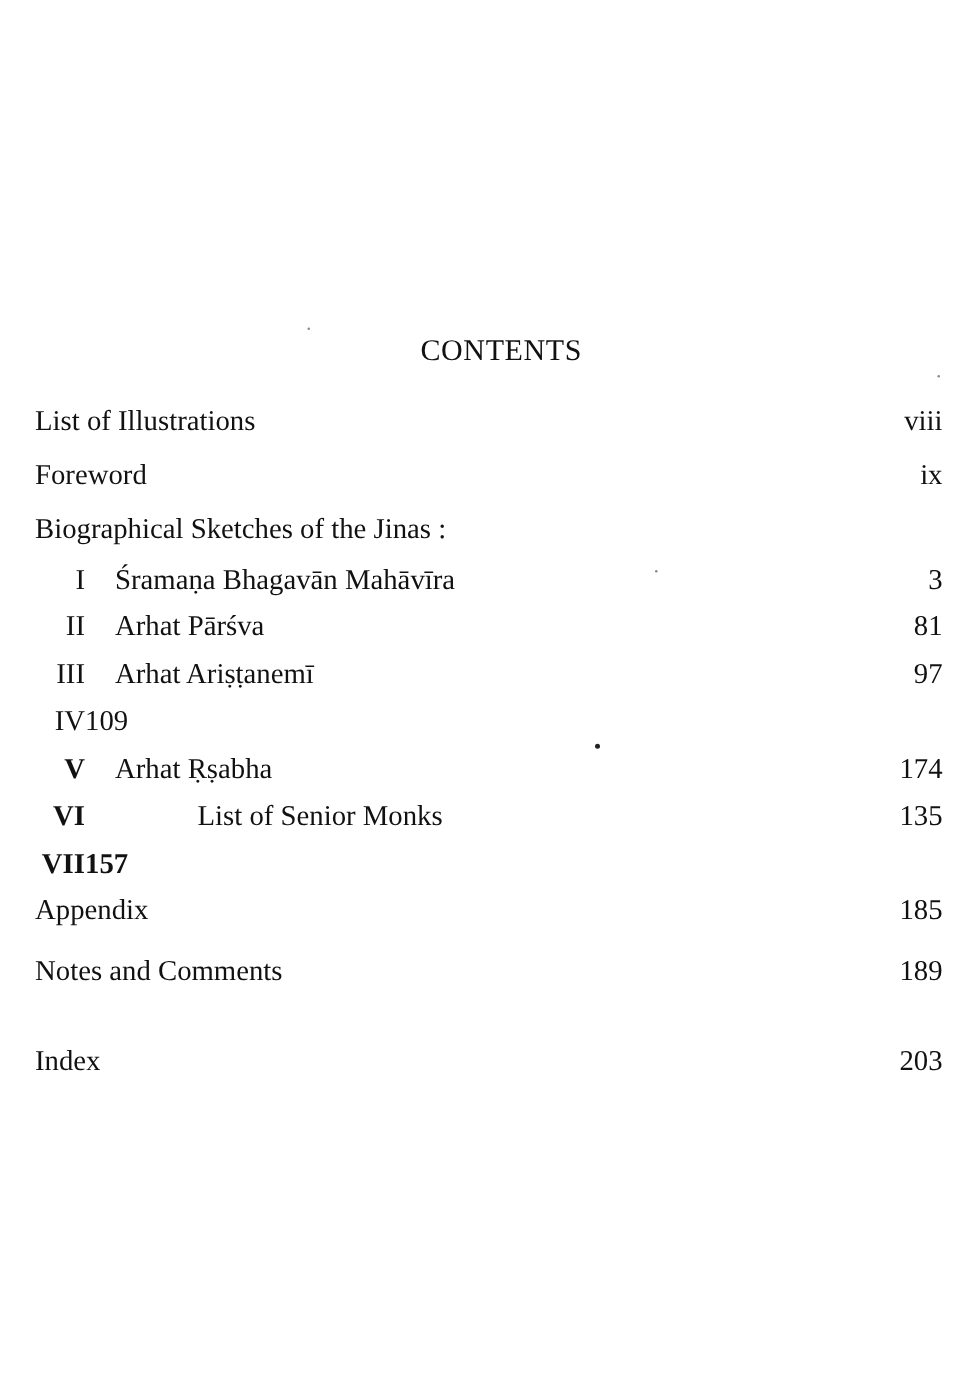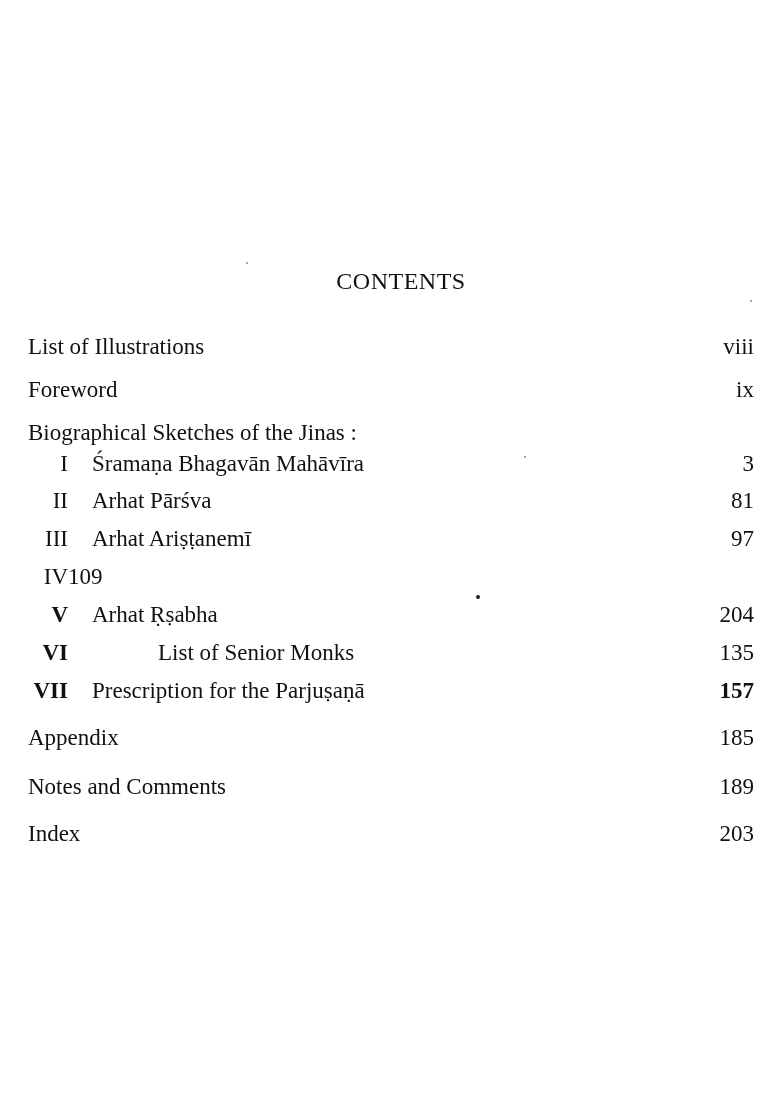--- a/index.html
+++ b/index.html
@@ -26,21 +26,20 @@
     }
     .entry {
       position: absolute;
       left: 28px;
       width: 726px;
       height: 30px;
       font-size: 23px;
       line-height: 30px;
       display: flex;
       align-items: baseline;
-      margin-top: 10px;
     }
     .entry .title { flex: 1; white-space: nowrap; }
     .entry .page { text-align: right; white-space: nowrap; }
     .sub {
       position: absolute;
       left: 28px;
       width: 726px;
       height: 30px;
       font-size: 23px;
       line-height: 30px;
@@ -97,42 +96,41 @@
     <span class="title">Arhat Ariṣṭanemī</span>
     <span class="page">97</span>
   </div>
   <div class="sub" style="top:562px;">
     <span class="num">IV</span>
     <span class="page">109</span>
   </div>
   <div class="sub bold" style="top:600px;">
     <span class="num">V</span>
     <span class="title" style="font-weight:normal;">Arhat Ṛṣabha</span>
-    <span class="page" style="font-weight:normal;">204</span>
+    <span class="page" style="font-weight:normal;">174</span>
   </div>
   <div class="sub bold" style="top:638px;gap:48px;">
     <span class="num">VI</span>
     <span class="title" style="font-weight:normal;margin-left:42px;">List of Senior Monks</span>
     <span class="page" style="font-weight:normal;">135</span>
   </div>
   <div class="sub bold" style="top:676px;">
     <span class="num">VII</span>
-    <span class="title" style="font-weight:normal;">Prescription for the Parjuṣaṇā</span>
     <span class="page" style="font-weight:bold;">157</span>
   </div>
 
   <div class="entry" style="top:713px;">
     <span class="title">Appendix</span>
     <span class="page">185</span>
   </div>
   <div class="entry" style="top:762px;">
     <span class="title">Notes and Comments</span>
     <span class="page">189</span>
   </div>
-  <div class="entry" style="top:809px;">
+  <div class="entry" style="top:834px;">
     <span class="title">Index</span>
     <span class="page">203</span>
   </div>
 
   <span class="speck" style="left:476px; top:595px; width:4px; height:4px; background:#222;"></span>
   <span class="speck" style="left:524px; top:456px;"></span>
   <span class="speck" style="left:750px; top:300px;"></span>
   <span class="speck" style="left:246px; top:262px;"></span>
 </div>
 

